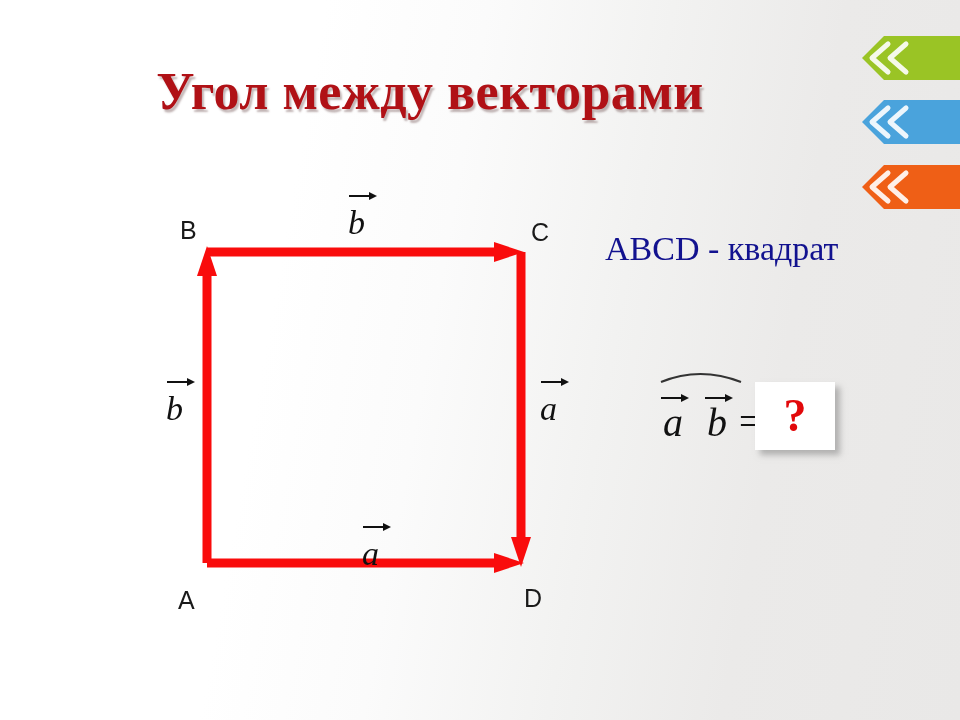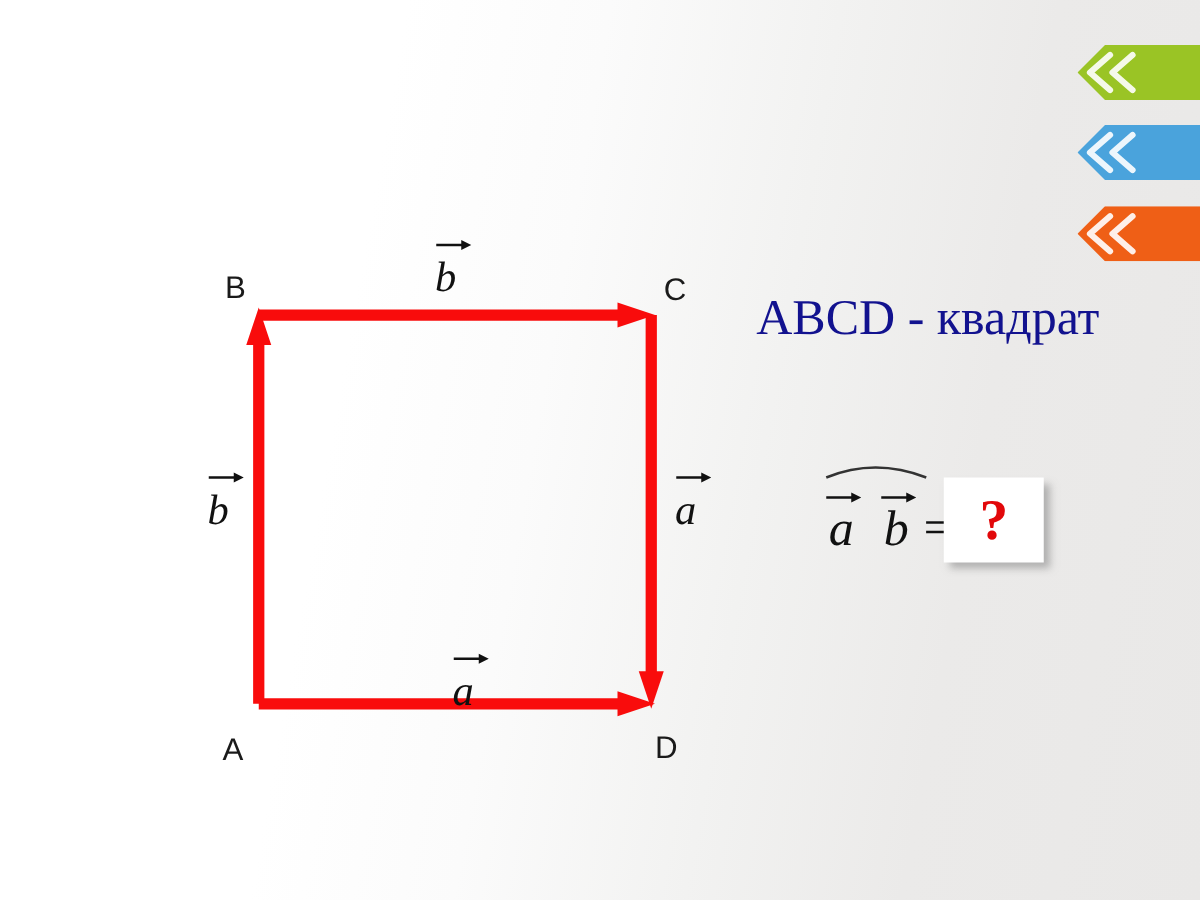--- a/index.html
+++ b/index.html
@@ -96,21 +96,21 @@
   #vec-b-left   { left: 166px; top: 392px; }
   #vec-a-right  { left: 540px; top: 392px; }
   #vec-a-bottom { left: 362px; top: 537px; }
 
   
   #abcd-text {
     position: absolute;
     left: 605px;
     top: 230px;
     font-family: "Liberation Serif", serif;
-    font-size: 40px;
+    font-size: 34px;
     color: #12128f;
     white-space: nowrap;
   }
 
   
   #formula {
     position: absolute;
     left: 655px;
     top: 360px;
     width: 200px;
@@ -140,20 +140,21 @@
     font-weight: 700;
     color: #e2080a;
     line-height: 1;
   }
 </style>
 </head>
 <body>
 
 <div id="slide">
 
+  <div id="title">Угол между векторами</div>
 
   <svg id="chev-green" class="chevron" viewBox="0 0 120 44" preserveAspectRatio="none">
     <path d="M22,0 L120,0 L120,44 L22,44 L0,22 Z" fill="#9ac425"></path>
     <path d="M26,8 L10,22 L26,36" fill="none" stroke="#ffffff" stroke-width="5" stroke-linecap="round" stroke-linejoin="round" opacity="0.9"></path>
     <path d="M44,8 L28,22 L44,36" fill="none" stroke="#ffffff" stroke-width="5" stroke-linecap="round" stroke-linejoin="round" opacity="0.9"></path>
   </svg>
 
   <svg id="chev-blue" class="chevron" viewBox="0 0 120 44" preserveAspectRatio="none">
     <path d="M22,0 L120,0 L120,44 L22,44 L0,22 Z" fill="#4aa3dc"></path>
     <path d="M26,8 L10,22 L26,36" fill="none" stroke="#ffffff" stroke-width="5" stroke-linecap="round" stroke-linejoin="round" opacity="0.9"></path>

